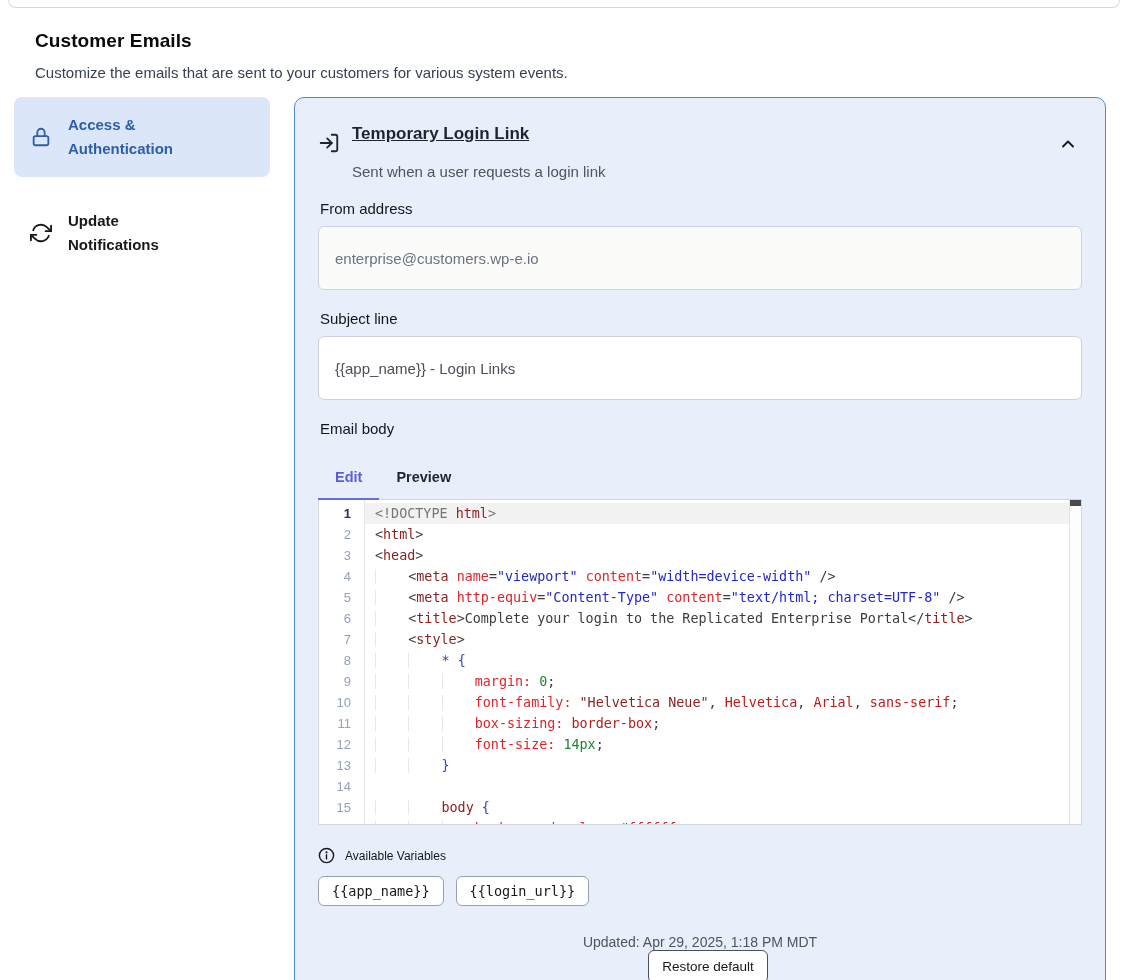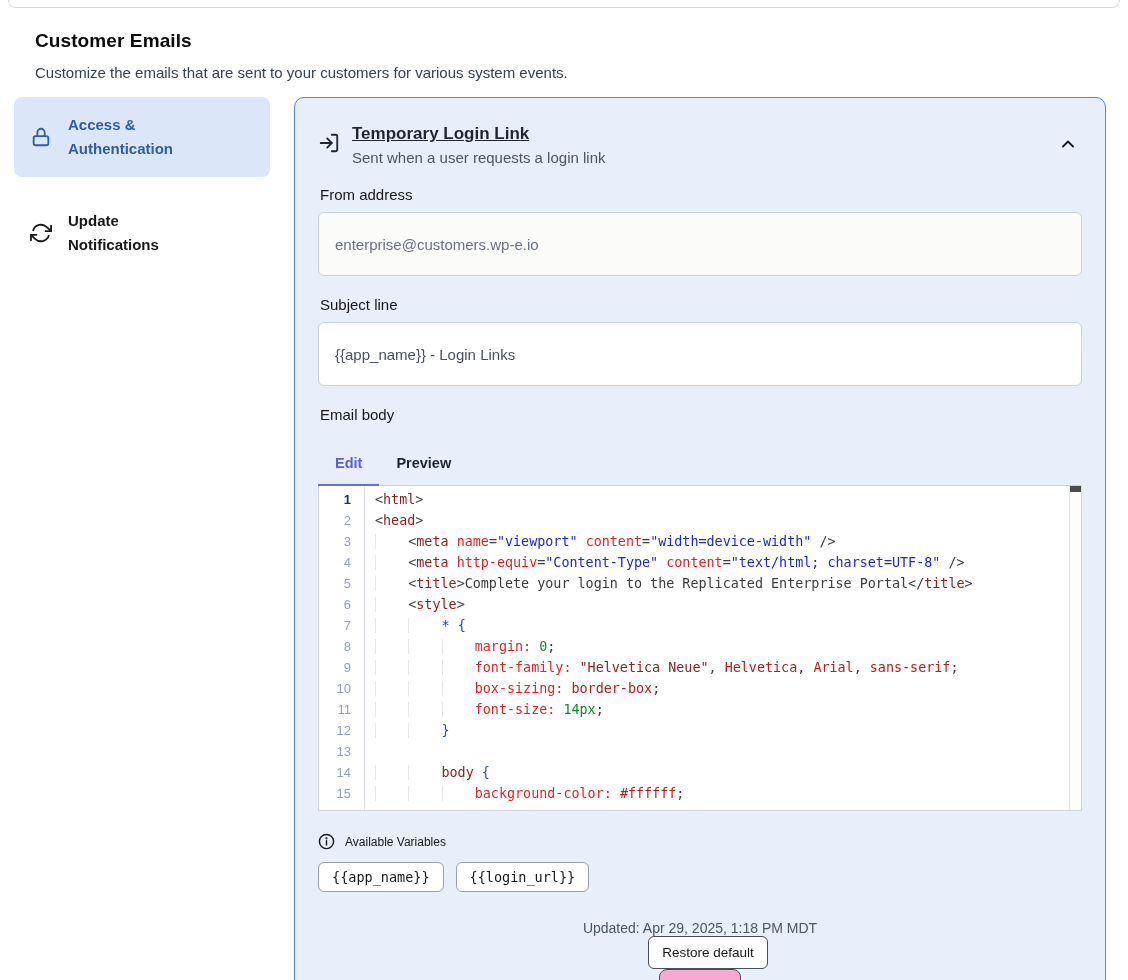--- a/index.html
+++ b/index.html
@@ -33,21 +33,21 @@
   .side-label { font-size:15px; font-weight:600; line-height:24px; max-width:132px; color:#17181a; }
 
   
   .panel {
     flex:1; border:1.5px solid #4b8ad9; border-radius:10px;
     background:#e8effb; padding:26px 23px 22px 23px;
   }
   .panel-header { display:flex; align-items:flex-start; gap:12px; }
   .panel-header-icon { width:22px; height:22px; color:#1f2430; margin-top:8px; }
   .panel-title { font-size:17px; font-weight:bold; color:#1f2430;text-decoration:underline; }
-  .panel-sub { font-size:15px; color:#4b5563; margin-top:5px; }
+  .panel-sub { font-size:15px; color:#4b5563; margin-top:19px; }
   .chevron-btn { margin-left:auto; width:24px; height:24px; border:none; background:transparent;
     color:#16181d; cursor:pointer; margin-top:8px; }
 
   .field-label { font-size:15px; color:#14161a; margin:20px 0 9px 2px; }
   .text-input {
     width:100%; height:64px; border:1px solid #cdd3dc; border-radius:6px;
     padding:0 16px; font-size:15px; font-family:"Liberation Sans", sans-serif;
     outline:none;
   }
   .input-from { background:#fbfbfa; color:#6b7280; }
@@ -202,20 +202,21 @@
           <div class="ln">9</div>
           <div class="ln">10</div>
           <div class="ln">11</div>
           <div class="ln">12</div>
           <div class="ln">13</div>
           <div class="ln">14</div>
           <div class="ln">15</div>
           <div class="ln">16</div>
         </div>
       <div class="code-area" id="code-area">
+          <div class="code-line active"><span class="tk-meta">&lt;!DOCTYPE </span><span class="tk-tag">html</span><span class="tk-meta">&gt;</span></div>
           <div class="code-line"><span class="tk-plain">&lt;</span><span class="tk-tag">html</span><span class="tk-plain">&gt;</span></div>
           <div class="code-line"><span class="tk-plain">&lt;</span><span class="tk-tag">head</span><span class="tk-plain">&gt;</span></div>
           <div class="code-line"><span class="tk-ind">    </span><span class="tk-plain">&lt;</span><span class="tk-tag">meta</span><span class="tk-plain"> </span><span class="tk-attr">name</span><span class="tk-plain">=</span><span class="tk-str">"viewport"</span><span class="tk-plain"> </span><span class="tk-attr">content</span><span class="tk-plain">=</span><span class="tk-str">"width=device-width"</span><span class="tk-plain"> /&gt;</span></div>
           <div class="code-line"><span class="tk-ind">    </span><span class="tk-plain">&lt;</span><span class="tk-tag">meta</span><span class="tk-plain"> </span><span class="tk-attr">http-equiv</span><span class="tk-plain">=</span><span class="tk-str">"Content-Type"</span><span class="tk-plain"> </span><span class="tk-attr">content</span><span class="tk-plain">=</span><span class="tk-str">"text/html; charset=UTF-8"</span><span class="tk-plain"> /&gt;</span></div>
           <div class="code-line"><span class="tk-ind">    </span><span class="tk-plain">&lt;</span><span class="tk-tag">title</span><span class="tk-plain">&gt;</span><span class="tk-plain">Complete your login to the Replicated Enterprise Portal</span><span class="tk-plain">&lt;/</span><span class="tk-tag">title</span><span class="tk-plain">&gt;</span></div>
           <div class="code-line"><span class="tk-ind">    </span><span class="tk-plain">&lt;</span><span class="tk-tag">style</span><span class="tk-plain">&gt;</span></div>
           <div class="code-line"><span class="tk-ind">    </span><span class="tk-ind">    </span><span class="tk-brace">*</span><span class="tk-plain"> </span><span class="tk-brace">{</span></div>
           <div class="code-line"><span class="tk-ind">    </span><span class="tk-ind">    </span><span class="tk-ind">    </span><span class="tk-prop">margin:</span><span class="tk-plain"> </span><span class="tk-num">0</span><span class="tk-plain">;</span></div>
           <div class="code-line"><span class="tk-ind">    </span><span class="tk-ind">    </span><span class="tk-ind">    </span><span class="tk-prop">font-family:</span><span class="tk-plain"> </span><span class="tk-cstr">"Helvetica Neue"</span><span class="tk-plain">, </span><span class="tk-kw">Helvetica</span><span class="tk-plain">, </span><span class="tk-kw">Arial</span><span class="tk-plain">, </span><span class="tk-kw">sans-serif</span><span class="tk-plain">;</span></div>
           <div class="code-line"><span class="tk-ind">    </span><span class="tk-ind">    </span><span class="tk-ind">    </span><span class="tk-prop">box-sizing:</span><span class="tk-plain"> </span><span class="tk-kw">border-box</span><span class="tk-plain">;</span></div>

